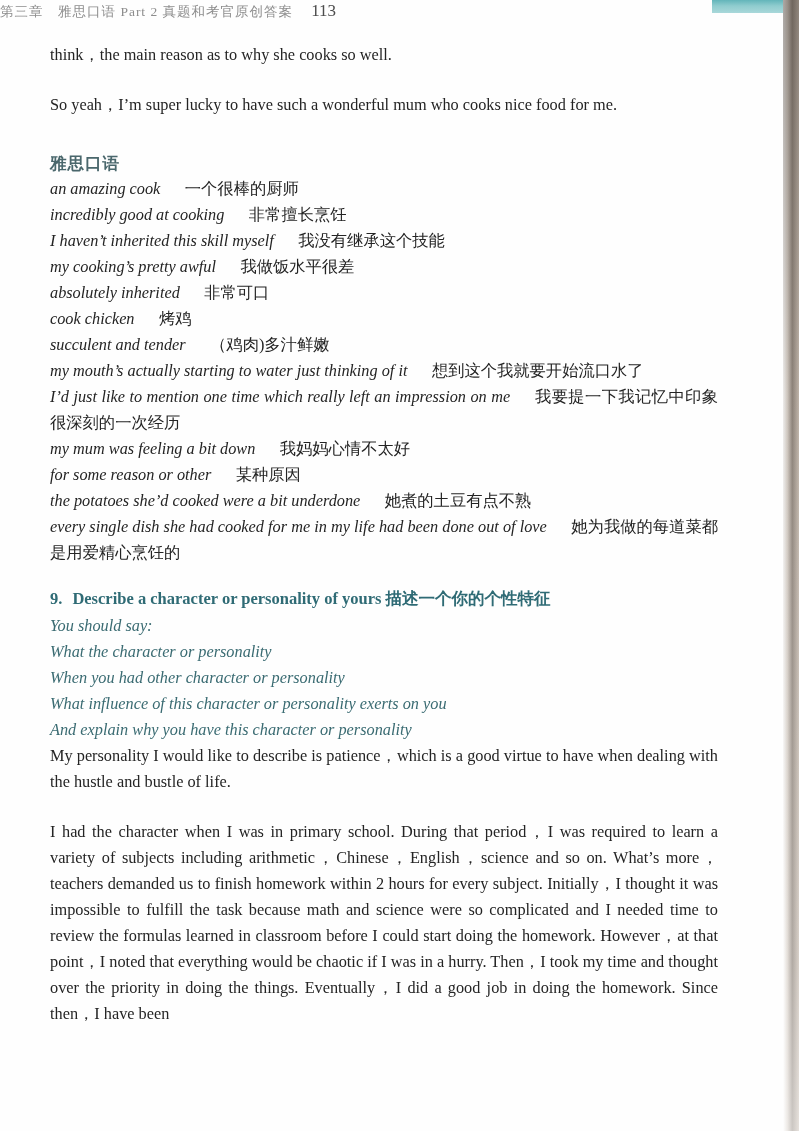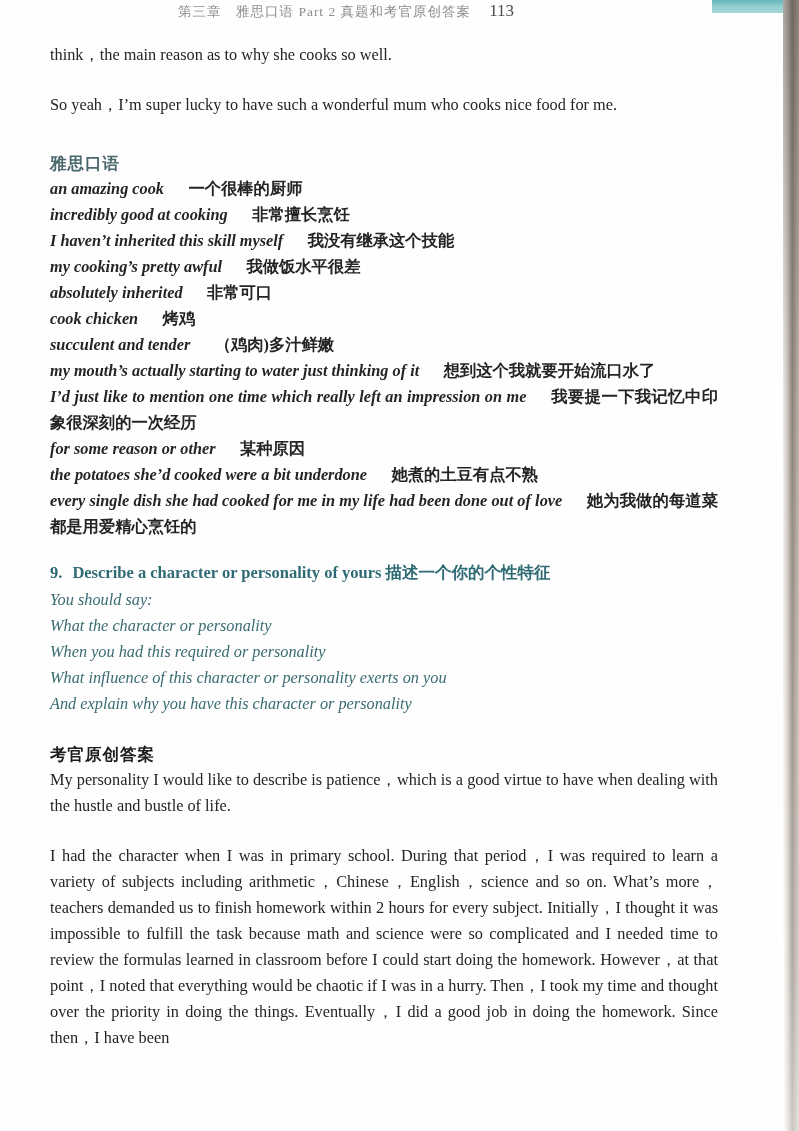--- a/index.html
+++ b/index.html
@@ -36,21 +36,21 @@
   }
   
   .accent-bar {
     position:absolute; top:0; left:712px; width:78px; height:13px;
     background:linear-gradient(180deg, var(--accent-teal-dark) 0%, var(--accent-teal) 45%, #a9d8da 100%);
     z-index:2;
   }
   
   .running-head {
     position:absolute; top:1px; left:0; right:107px;
-    text-align:center;
+    text-align:left;
     white-space:nowrap;
     color:var(--header-gray);
   }
   .running-head .chapter {
     font-family:"Liberation Serif", serif;
     font-size:13.5px; letter-spacing:1px;
   }
   .running-head .folio {
     display:inline-block; margin-left:14px;
     font-size:17px; color:var(--page-num-ink);
@@ -65,21 +65,21 @@
   .para + .para { margin-top:24px; }
 
   .vocab-heading {
     margin-top:32px;
     font-family:"Liberation Sans", sans-serif;
     font-size:16.5px; font-weight:600;
     color:var(--vocab-heading-teal);
     letter-spacing:1px;
   }
   .vocab-list { margin-top:0; }
-  .vocab-item { text-align:justify;font-weight:bold; }
+  .vocab-item { text-align:justify; }
   .vocab-en { font-style:italic; }
   .vocab-zh { margin-left:1.5em; }
 
   .q-title {
     margin-top:20px;
     font-weight:bold;
     color:var(--heading-teal);
     font-size:16.5px;
   }
   .q-title .q-num { margin-right:10px; }
@@ -135,44 +135,44 @@
         <div class="vocab-item"><span class="vocab-en">absolutely inherited</span><span class="vocab-zh">非常可口</span></div>
 
         <div class="vocab-item"><span class="vocab-en">cook chicken</span><span class="vocab-zh">烤鸡</span></div>
 
         <div class="vocab-item"><span class="vocab-en">succulent and tender</span><span class="vocab-zh">（鸡肉)多汁鲜嫩</span></div>
 
         <div class="vocab-item"><span class="vocab-en">my mouth’s actually starting to water just thinking of it</span><span class="vocab-zh">想到这个我就要开始流口水了</span></div>
 
         <div class="vocab-item"><span class="vocab-en">I’d just like to mention one time which really left an impression on me</span><span class="vocab-zh">我要提一下我记忆中印象很深刻的一次经历</span></div>
 
+        <div class="vocab-item"><span class="vocab-en">my mum was feeling a bit down</span><span class="vocab-zh">我妈妈心情不太好</span></div>
 
         <div class="vocab-item"><span class="vocab-en">for some reason or other</span><span class="vocab-zh">某种原因</span></div>
 
         <div class="vocab-item"><span class="vocab-en">the potatoes she’d cooked were a bit underdone</span><span class="vocab-zh">她煮的土豆有点不熟</span></div>
 
         <div class="vocab-item"><span class="vocab-en">every single dish she had cooked for me in my life had been done out of love</span><span class="vocab-zh">她为我做的每道菜都是用爱精心烹饪的</span></div>
       </div>
 
     <div class="q-title"><span class="q-num">9.</span><span class="q-en">Describe a character or personality of yours</span><span class="q-zh">描述一个你的个性特征</span></div>
 
     <div>
 
         <div class="prompt-line">You should say:</div>
 
         <div class="prompt-line">What the character or personality</div>
 
-        <div class="prompt-line">When you had this required or personality</div>
+        <div class="prompt-line">When you had other character or personality</div>
 
         <div class="prompt-line">What influence of this character or personality exerts on you</div>
 
         <div class="prompt-line">And explain why you have this character or personality</div>
       </div>
 
-    <div class="answer-heading">考官原创答案</div>
 
     <div class="answer-body">
 
         <p class="para">My personality I would like to describe is patience，which is a good virtue to have when dealing with the hustle and bustle of life.</p>
 
         <p class="para">I had the character when I was in primary school. During that period，I was required to learn a variety of subjects including arithmetic，Chinese，English，science and so on. What’s more，teachers demanded us to finish homework within 2 hours for every subject. Initially，I thought it was impossible to fulfill the task because math and science were so complicated and I needed time to review the formulas learned in classroom before I could start doing the homework. However，at that point，I noted that everything would be chaotic if I was in a hurry. Then，I took my time and thought over the priority in doing the things. Eventually，I did a good job in doing the homework. Since then，I have been</p>
       </div>
 
   </div>
 </div>

